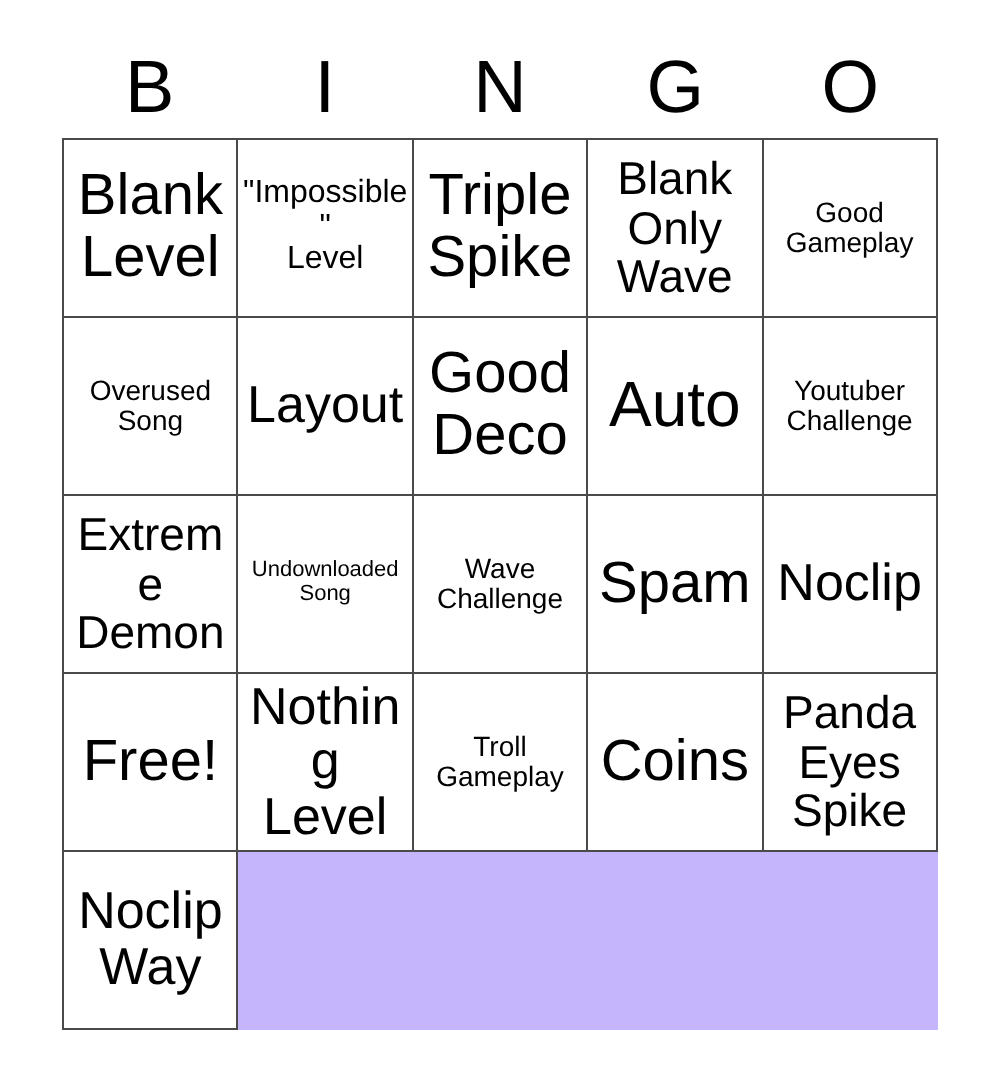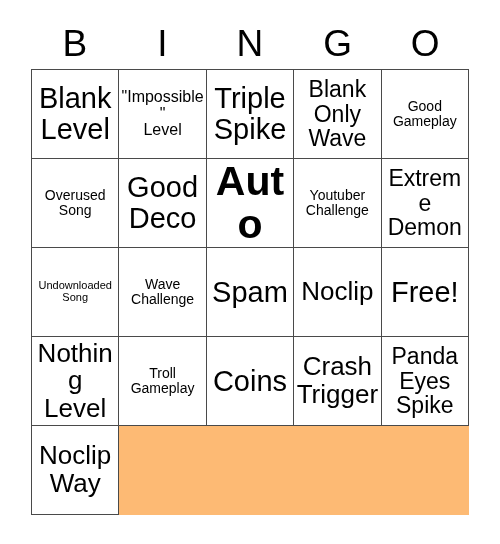--- a/index.html
+++ b/index.html
@@ -53,21 +53,21 @@
     left: 31px;
     top: 69px;
     width: 438px;
     height: 446px;
     box-sizing: border-box;
     border-top: 1.5px solid #4a4a4a;
     border-left: 1.5px solid #4a4a4a;
     display: grid;
     grid-template-columns: repeat(5, 1fr);
     grid-template-rows: repeat(5, 1fr);
-    background: #fdba74;
+    background: #c4b5fd;
   }
 
   .cell {
     box-sizing: border-box;
     border-right: 1.5px solid #4a4a4a;
     border-bottom: 1.5px solid #4a4a4a;
     display: flex;
     align-items: center;
     justify-content: center;
     text-align: center;
@@ -80,21 +80,21 @@
     display: block;
     width: 100%;
     line-height: 1.06;
     font-weight: 400;
     color: #000000;
     word-wrap: break-word;
     white-space: pre-line;
   }
 
   
-  .fs-xxl .cell-text { font-size: 41px; font-weight: bold; }
+  .fs-xxl .cell-text { font-size: 32px; }
   .fs-xl  .cell-text { font-size: 29px; }
   .fs-lg  .cell-text { font-size: 26px; }
   .fs-md  .cell-text { font-size: 23px; }
   .fs-sm  .cell-text { font-size: 16px; }
   .fs-xs  .cell-text { font-size: 14px; }
   .fs-xxs .cell-text { font-size: 11px; }
 </style>
 </head>
 <body>
 
@@ -127,20 +127,23 @@
 Wave</span>
       </div>
       <div class="cell fs-xs">
         <span class="cell-text">Good
 Gameplay</span>
       </div>
       <div class="cell fs-xs">
         <span class="cell-text">Overused
 Song</span>
       </div>
+      <div class="cell fs-lg">
+        <span class="cell-text">Layout</span>
+      </div>
       <div class="cell fs-xl">
         <span class="cell-text">Good
 Deco</span>
       </div>
       <div class="cell fs-xxl">
         <span class="cell-text">Auto</span>
       </div>
       <div class="cell fs-xs">
         <span class="cell-text">Youtuber
 Challenge</span>
@@ -170,24 +173,20 @@
         <span class="cell-text">Nothing
 Level</span>
       </div>
       <div class="cell fs-xs">
         <span class="cell-text">Troll
 Gameplay</span>
       </div>
       <div class="cell fs-xl">
         <span class="cell-text">Coins</span>
       </div>
-      <div class="cell fs-lg">
-        <span class="cell-text">Crash
-Trigger</span>
-      </div>
       <div class="cell fs-md">
         <span class="cell-text">Panda
 Eyes
 Spike</span>
       </div>
       <div class="cell fs-lg">
         <span class="cell-text">Noclip
 Way</span>
       </div>
     </div>

